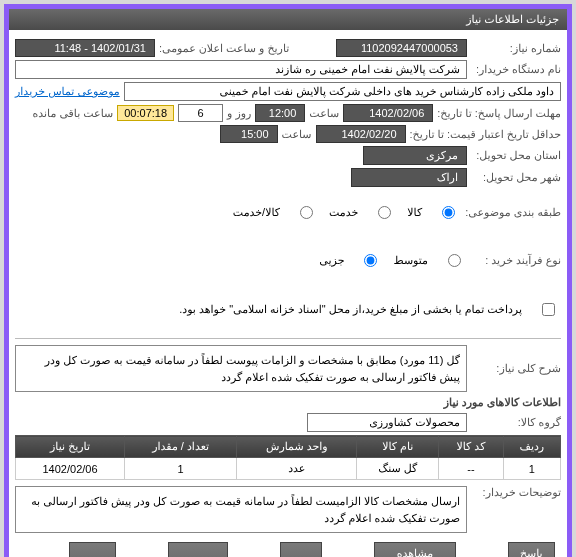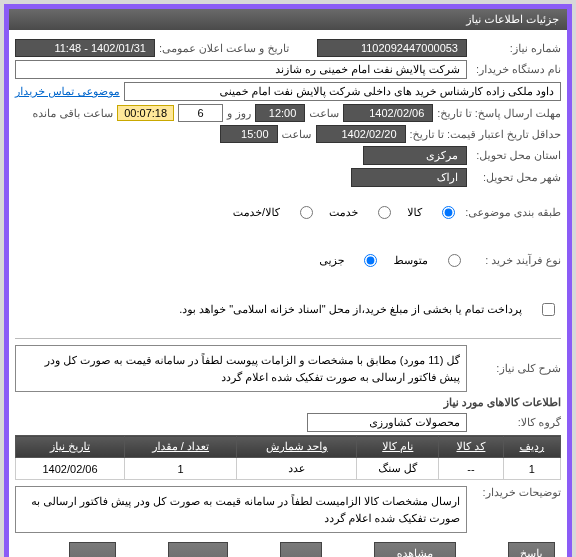--- a/index.html
+++ b/index.html
@@ -11,37 +11,37 @@
 .label { color: #555; font-size: 11px; min-width: 90px; text-align: right; }
 .label-s { color: #555; font-size: 11px; text-align: right; }
 .field { background: #fff; border: 1px solid #777; padding: 2px 6px; font-size: 11px; min-height: 18px; display: inline-flex; align-items: center; }
 .field-dark { background: #555; color: #fff; border: 1px solid #333; padding: 2px 8px; font-size: 11px; min-height: 18px; display: inline-flex; align-items: center; }
 .link { color: #0066cc; text-decoration: underline; cursor: pointer; font-size: 11px; }
 .radio { display: inline-flex; align-items: center; gap: 20px; margin: 16px 6px; }
 .radio input { margin: 0; }
 .desc-box { background: #fff; border: 1px solid #888; padding: 6px; line-height: 1.5; }
 .small-head { color: #444; font-weight: bold; margin: 4px 0; font-size: 11px; }
 table { width: 100%; border-collapse: collapse; font-size: 11px; }
-th { background: linear-gradient(#5a5a5a, #3a3a3a); color: #fff; padding: 4px; border: 1px solid #555; font-weight: normal; text-decoration: underline; }
+th { background: linear-gradient(#5a5a5a, #3a3a3a); color: #fff; padding: 4px; border: 1px solid #555; font-weight: normal; }
 td { background: #fff; padding: 4px; border: 1px solid #ccc; text-align: center; }
 .btns { display: flex; gap: 4px; justify-content: center; padding: 6px; }
 .btn { background: linear-gradient(#7a7a7a, #5a5a5a); color: #fff; border: 1px solid #444; padding: 4px 10px; font-size: 11px; cursor: pointer; font-family: Liberation Sans, sans-serif; margin-left: 48px; }
 .countdown { background: #ffe89a; border: 1px solid #c9a800; padding: 1px 6px; font-size: 11px; }
 .sep { flex: 1; }
 </style>
 </head>
 <body>
 
 <div class="panel">
   <div class="panel-header">جزئیات اطلاعات نیاز</div>
   <div class="panel-body">
 
     <div class="row">
       <span class="label">شماره نیاز:</span>
-      <span class="field-dark" style="width:150px">1102092447000053</span>
+      <span class="field-dark" style="width:131px">1102092447000053</span>
       <span class="sep"></span>
       <span class="label-s">تاریخ و ساعت اعلان عمومی:</span>
       <span class="field-dark" style="width:140px">1402/01/31 - 11:48</span>
     </div>
 
     <div class="row">
       <span class="label">نام دستگاه خریدار:</span>
       <span class="field" style="flex:1">شرکت پالایش نفت امام خمینی  ره  شازند</span>
     </div>
 

